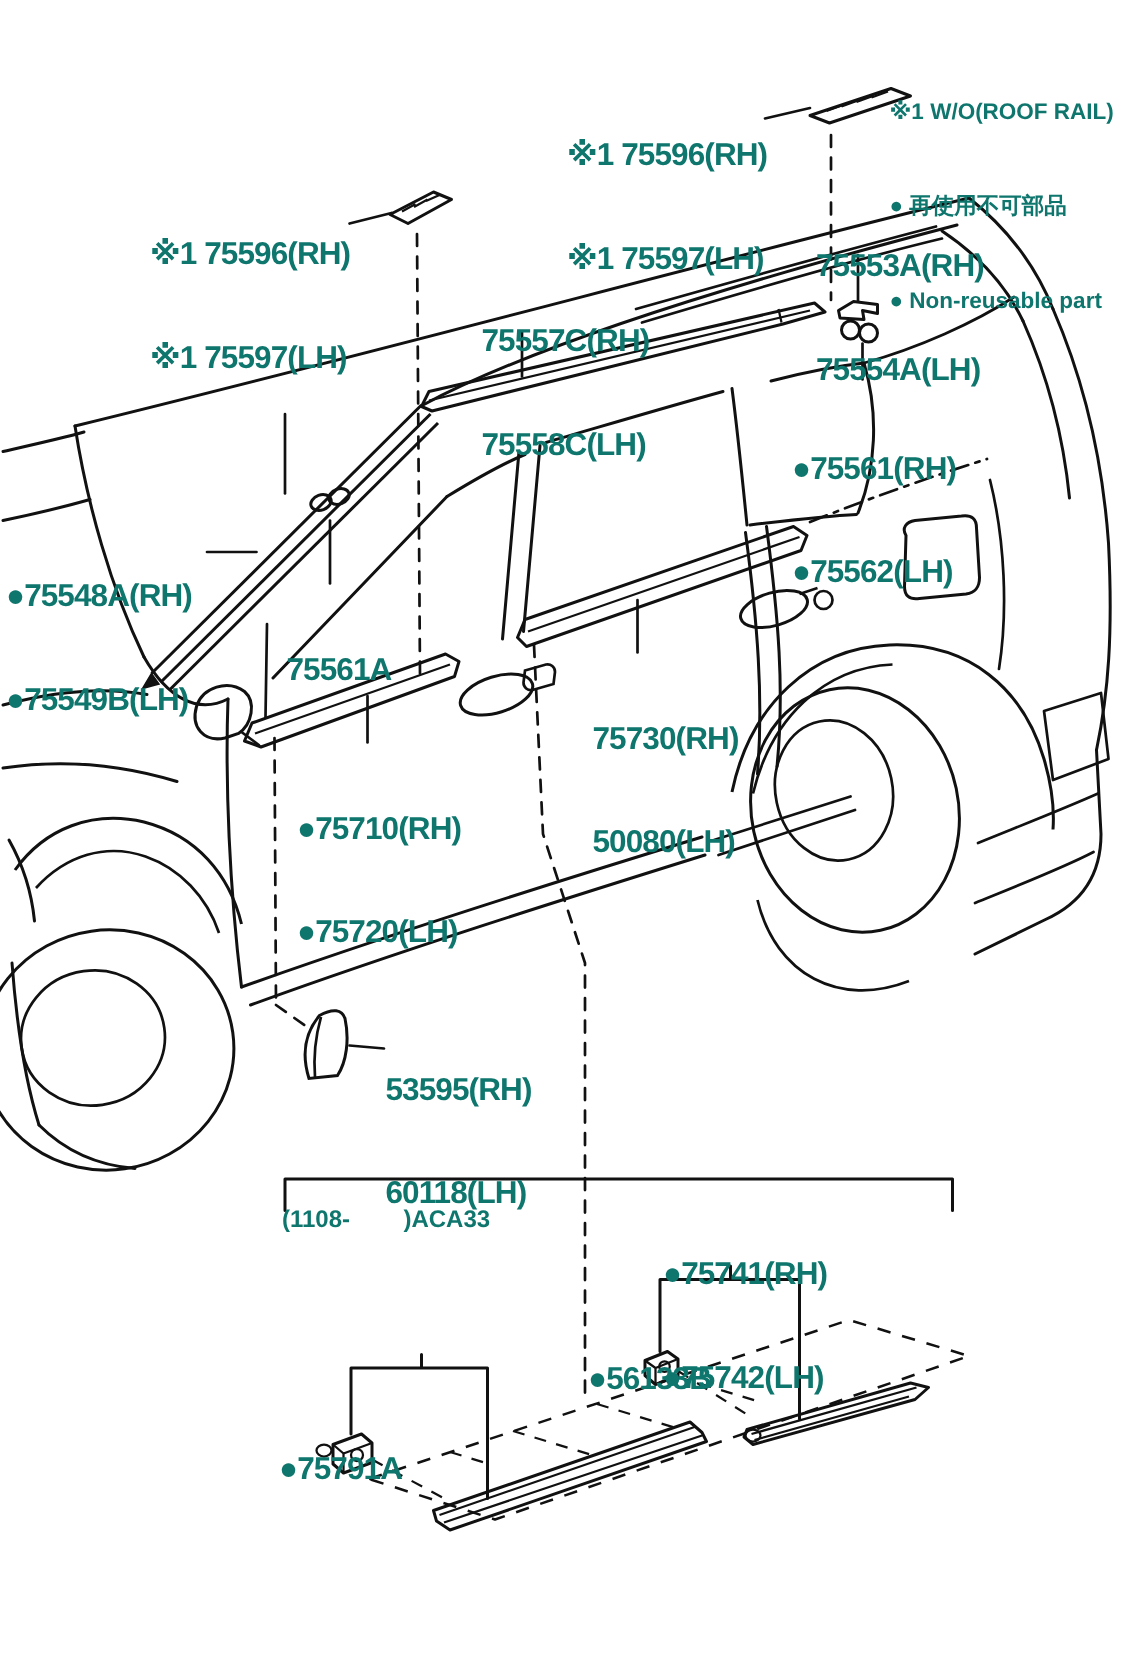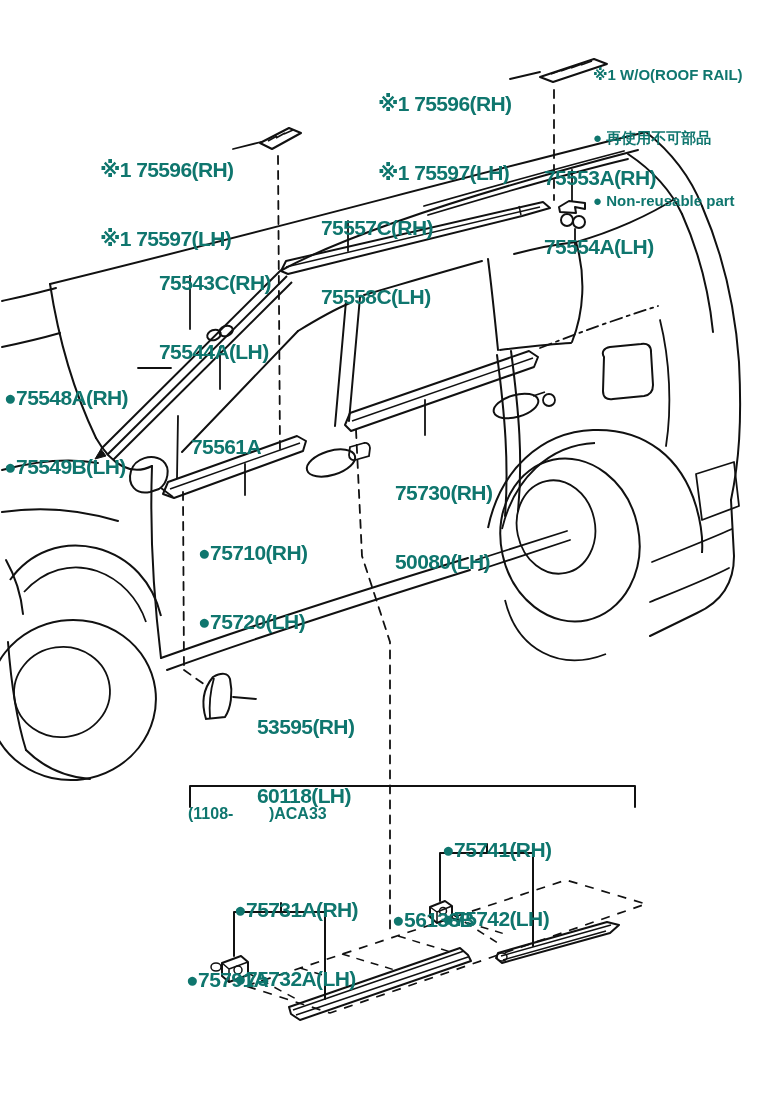--- a/index.html
+++ b/index.html
@@ -211,25 +211,25 @@
 <div class="lbl" style="left:544px;top:120px">
   <div>75553A(RH)</div>
   <div>75554A(LH)</div>
 </div>
 
 <div class="lbl" style="left:321px;top:170px">
   <div>75557C(RH)</div>
   <div>75558C(LH)</div>
 </div>
 
-<div class="lbl" style="left:159px;top:225px">
-  <div>75543C(RH)</div>
-  <div>75544A(LH)</div>
-</div>
-
+
+<div class="lbl" style="left:528px;top:255px">
+  <div>●75561(RH)</div>
+  <div>●75562(LH)</div>
+</div>
 
 <div class="lbl" style="left:4px;top:340px">
   <div>●75548A(RH)</div>
   <div>●75549B(LH)</div>
 </div>
 
 <div class="lbl" style="left:191px;top:389px">
   <div>75561A</div>
 </div>
 
@@ -250,24 +250,20 @@
 
 <div class="lbl small" style="left:188px;top:761px;font-size:16px">
   <div>(1108-        )ACA33</div>
 </div>
 
 <div class="lbl" style="left:442px;top:792px">
   <div>●75741(RH)</div>
   <div>●75742(LH)</div>
 </div>
 
-<div class="lbl" style="left:234px;top:852px">
-  <div>●75731A(RH)</div>
-  <div>●75732A(LH)</div>
-</div>
 
 <div class="lbl" style="left:392px;top:862px">
   <div>●56133B</div>
 </div>
 
 <div class="lbl" style="left:186px;top:922px">
   <div>●75791A</div>
 </div>
 
 <div class="lbl code" style="left:694px;top:1086px">752164D</div>

